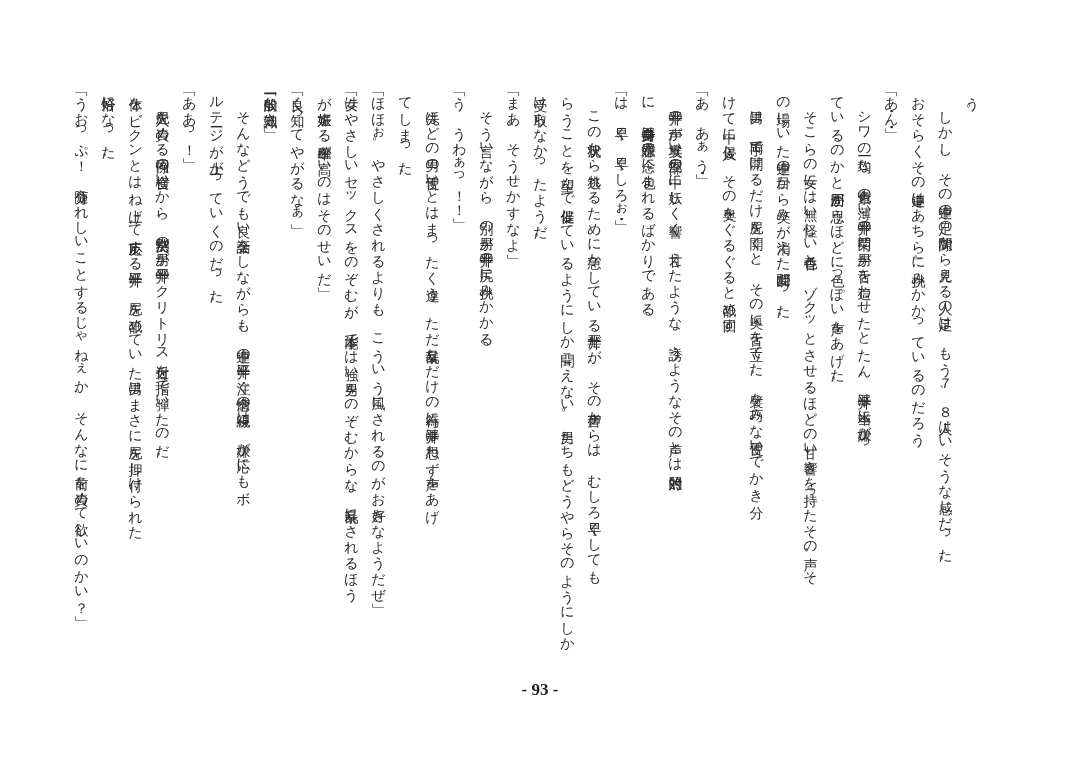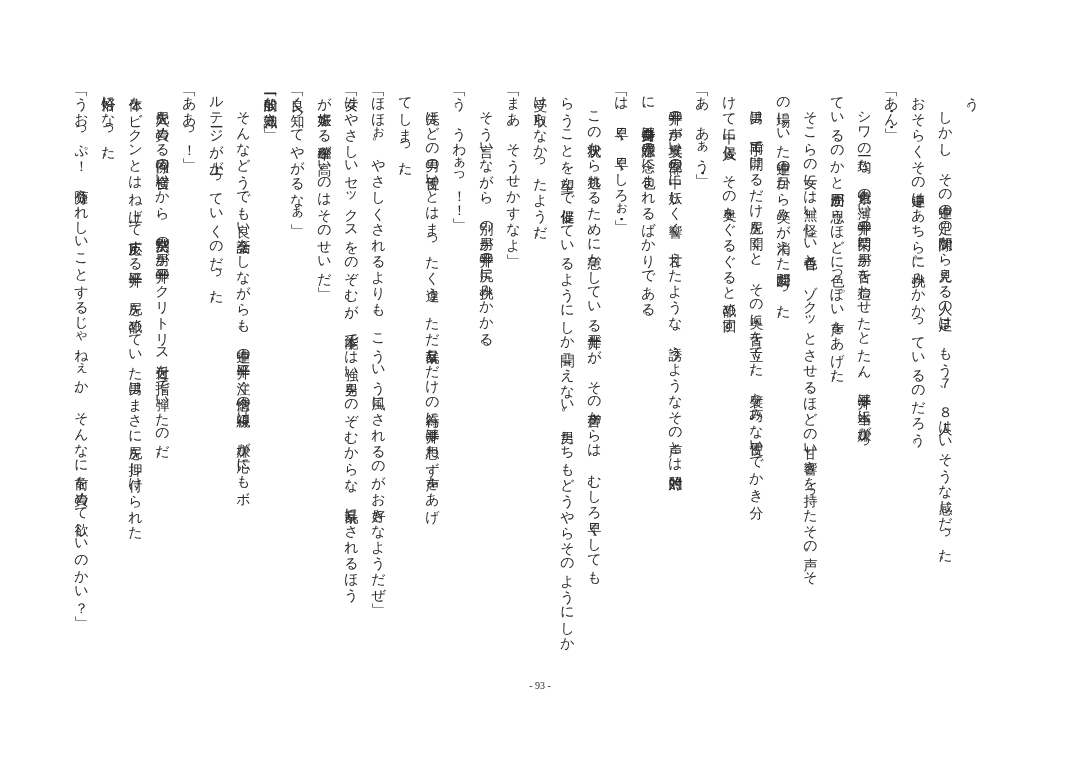--- a/index.html
+++ b/index.html
@@ -35,23 +35,24 @@
     
     margin: 0;
     white-space: nowrap;
   }
   .page-number {
     position: absolute;
     top: 680px;
     left: 0;
     right: 0;
     text-align: center;
-    font-size: 10px;
+    font-size: 17px;
     color: #1e1e1e;
     writing-mode: horizontal-tb;
+    font-weight: bold;
   }
 </style>
 </head>
 <body>
 
 <div class="page">
   <div class="text-area">
       <div class="tcol">う。</div>
       <div class="tcol">　しかし、その連中の足の隙間から見える人の足は、もう７、８人はいそうな感じだった。</div>
       <div class="tcol">おそらくその連中は『あちら』に挑みかかっているのだろう。</div>

